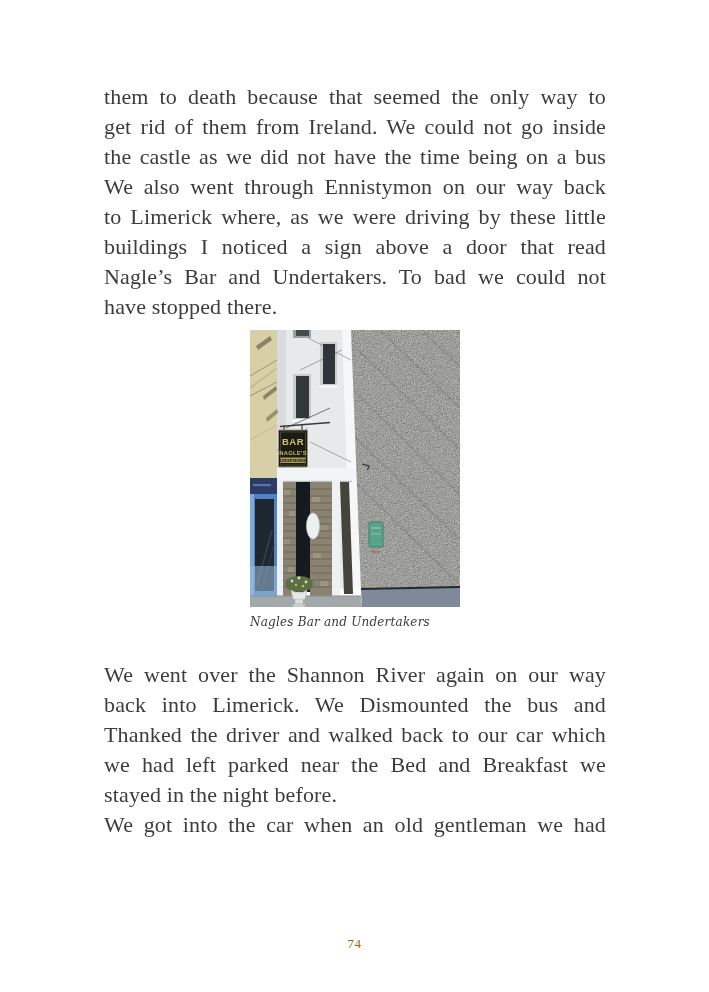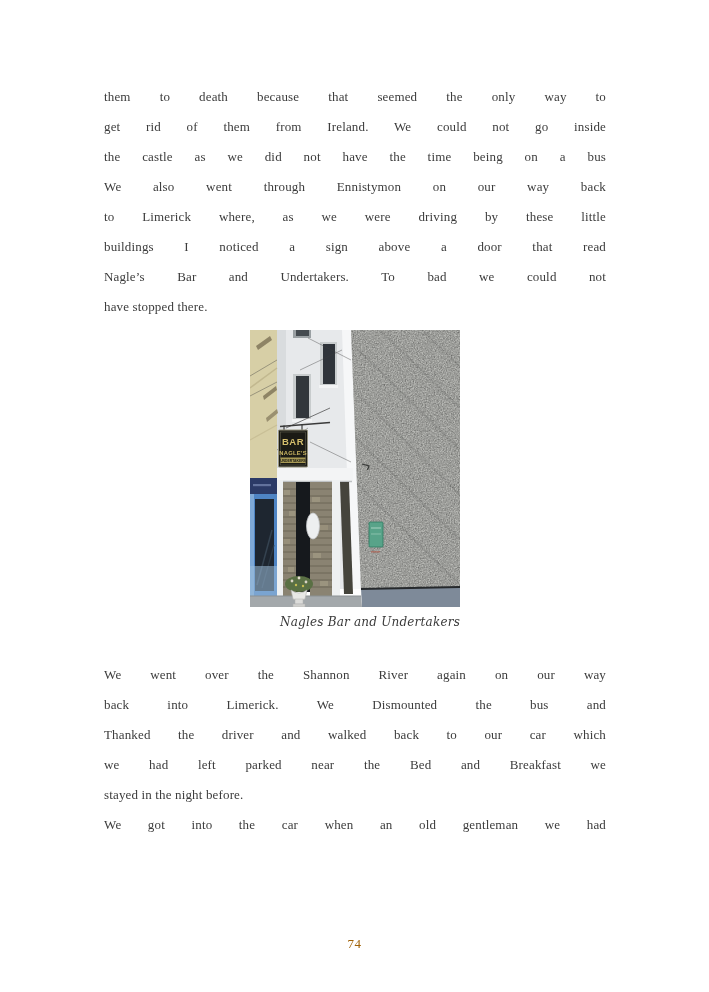--- a/index.html
+++ b/index.html
@@ -12,33 +12,33 @@
     font-family: "Liberation Serif", serif;
   }
   .content {
     position: absolute;
     left: 104px;
     top: 82px;
     width: 502px;
   }
   .para { margin: 0; }
   .line {
-    font-size: 13px;
+    font-size: 22px;
     line-height: 30px;
     color: #3c3c3c;
     text-align: justify;
     text-align-last: justify;
     letter-spacing: 0.15px;
     white-space: normal;
   }
   .line.para-end { text-align-last: left; }
   .figure {
     width: 210px;
     margin: 8px auto 0 auto;
-    text-align: right;
+    text-align: left;
   }
   .photo-frame { width: 210px; height: 277px; display: block; }
   .caption {
     margin-top: 6px;
     font-family: "DejaVu Serif", serif;
     font-style: italic;
     font-size: 12px;
     line-height: 19px;
     color: #3a3a3a;
     letter-spacing: 0.2px;

